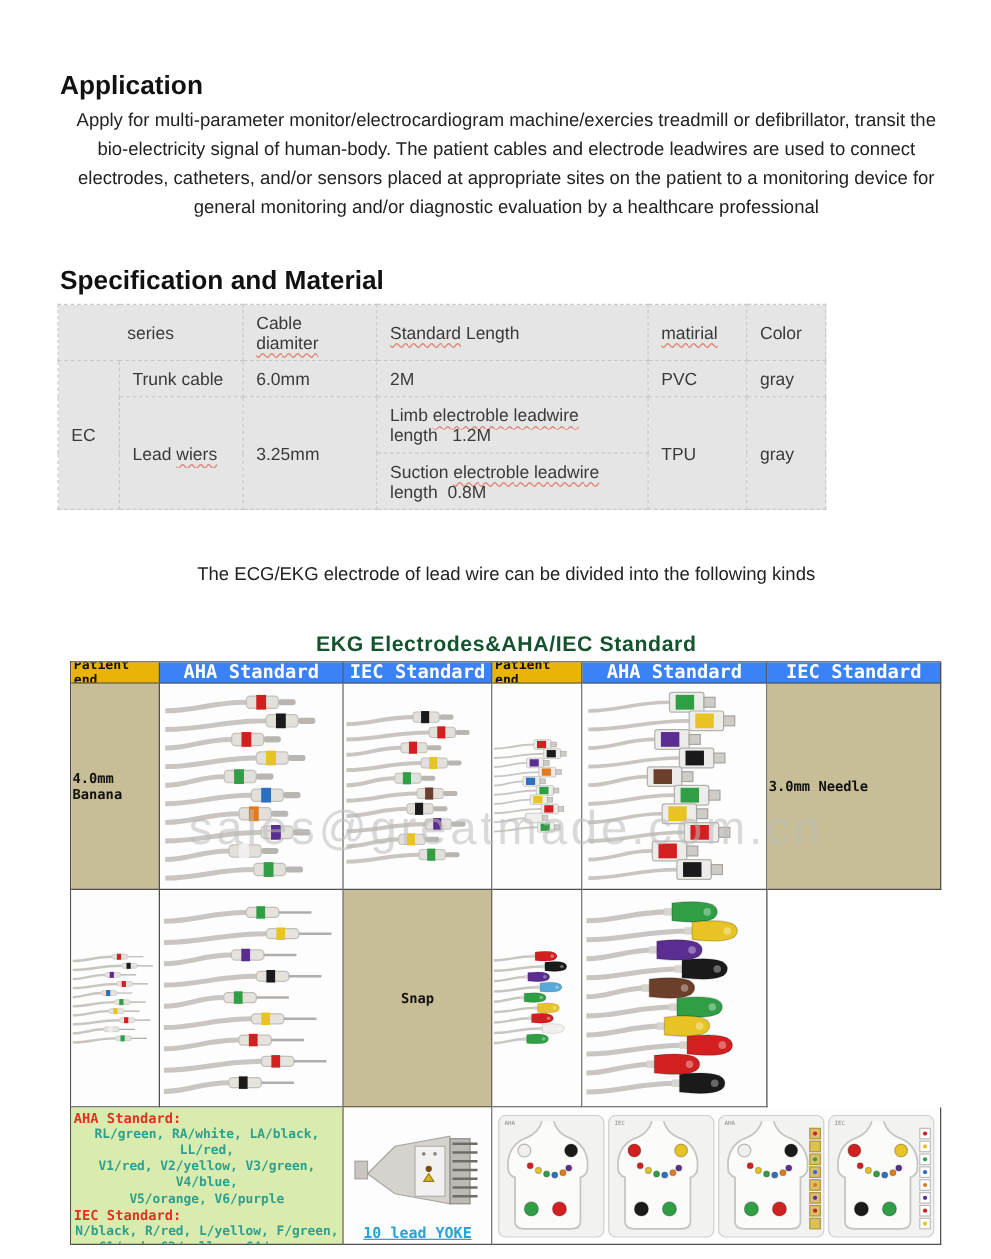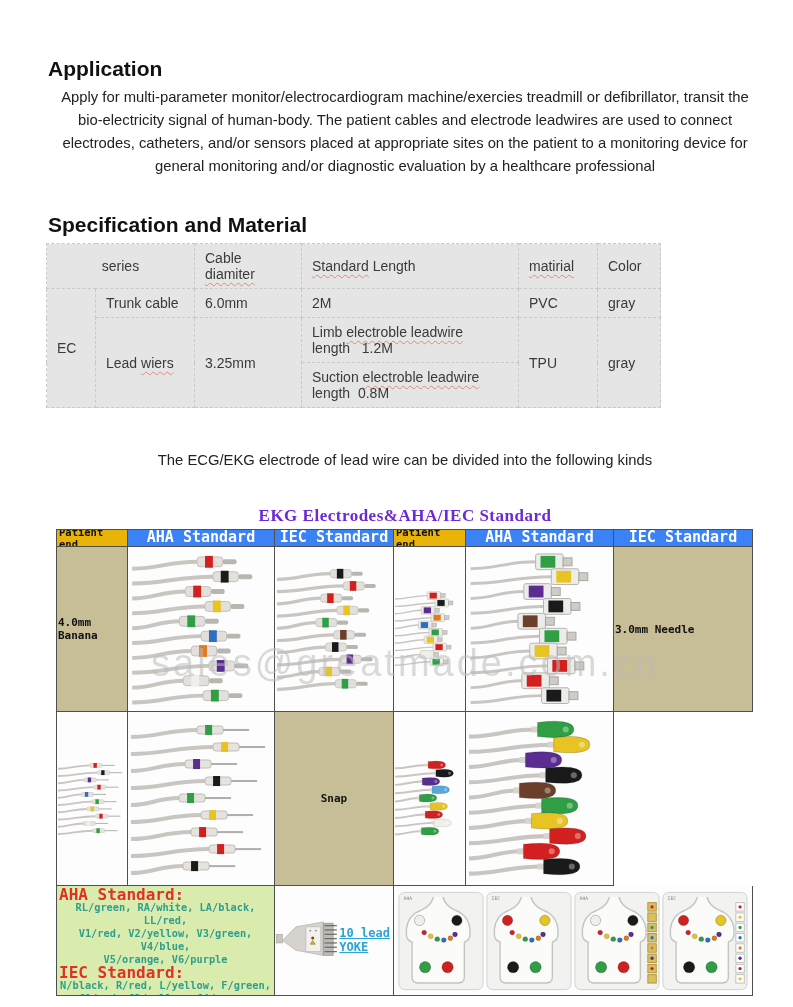--- a/index.html
+++ b/index.html
@@ -12,38 +12,38 @@
   table.spec{position:absolute;left:46px;top:243px;border-collapse:collapse;font-size:14px;color:#3a3a3a;}
   table.spec td{border:1px dashed #c9c9c9;padding:6px 10px;vertical-align:middle;background:#e5e5e5;}
   table.spec td span{white-space:pre-wrap;}
   .wavy{text-decoration-line:underline;text-decoration-style:wavy;text-decoration-color:#e08a7a;
         text-decoration-thickness:1px;text-underline-offset:3px;}
   .w-ec{width:28px;} .w-series{width:78px;} .w-diam{width:86px;} .w-len{width:196px;} .w-mat{width:58px;} .w-col{width:42px;}
 
   
   .figure{position:absolute;left:56px;top:504px;width:698px;height:497px;}
   .fig-title{position:absolute;top:2px;left:0;width:100%;text-align:center;
-             font-family:Liberation Serif, serif;font-weight:bold;font-size:17px;color:#6d28d9;letter-spacing:0.5px;}
+             font-family:Liberation Sans, sans-serif;font-weight:bold;font-size:17px;color:#14532d;letter-spacing:0.5px;}
   .grid{position:absolute;top:25px;left:0;display:grid;
         grid-template-columns:71px 147px 119px 72px 148px 139px;
         grid-template-rows:17px 165px 174px 110px;
         border-top:1px solid #4f4f4f;border-left:1px solid #4f4f4f;}
   .cell{border-right:1px solid #4f4f4f;border-bottom:1px solid #4f4f4f;position:relative;overflow:hidden;}
   .mono{font-family:"DejaVu Sans Mono", monospace;font-weight:bold;}
   .hdr-tan{background:#eab308;color:#111;font-size:10.5px;display:flex;align-items:center;padding-left:2px;}
   .hdr-blue{background:#3b82f6;color:#fff;font-size:15px;display:flex;align-items:flex-end;justify-content:center;}
   .lbl-tan{background:#c7bd96;color:#111;font-size:11px;display:flex;align-items:center;}
   .lbl-left{padding-left:1px;} .lbl-center{justify-content:center;}
   .photo{background:#fdfdfd;display:flex;align-items:center;justify-content:center;}
   .photo svg{width:96%;height:96%;}
   .green-cell{grid-column:span 2;background:#d9ecae;font-family:"DejaVu Sans Mono", monospace;
               font-weight:bold;font-size:10.3px;line-height:13px;padding:2px 2px;text-align:center;}
-  .std-title{color:#e03222;text-align:left;font-size:16px;}
+  .std-title{color:#e03222;text-align:left;font-size:11px;}
   .std-line{color:#2e9e8e;}
-  .yoke-cell{background:#fdfdfd;display:flex;align-items:center;justify-content:flex-end;padding-bottom:2px;}
+  .yoke-cell{background:#fdfdfd;display:flex;flex-direction:column;align-items:center;justify-content:flex-end;padding-bottom:2px;}
   .yoke-cell svg{width:104px;height:80px;margin-bottom:4px;}
   .yoke-label{font-family:"DejaVu Sans Mono", monospace;font-weight:bold;font-size:12px;color:#29a3d8;text-decoration:underline;}
   .torso-cell{grid-column:span 3;background:#fdfdfd;display:flex;align-items:center;justify-content:space-evenly;padding:2px;}
   .torso-cell svg{width:86px;height:102px;}
   .watermark{position:absolute;top:138px;left:0;width:100%;text-align:center;font-size:38px;color:#bcbcbc;
              opacity:.55;letter-spacing:3px;z-index:6;pointer-events:none;font-family:"Liberation Sans", sans-serif;}
 </style>
 </head>
 <body>
 

